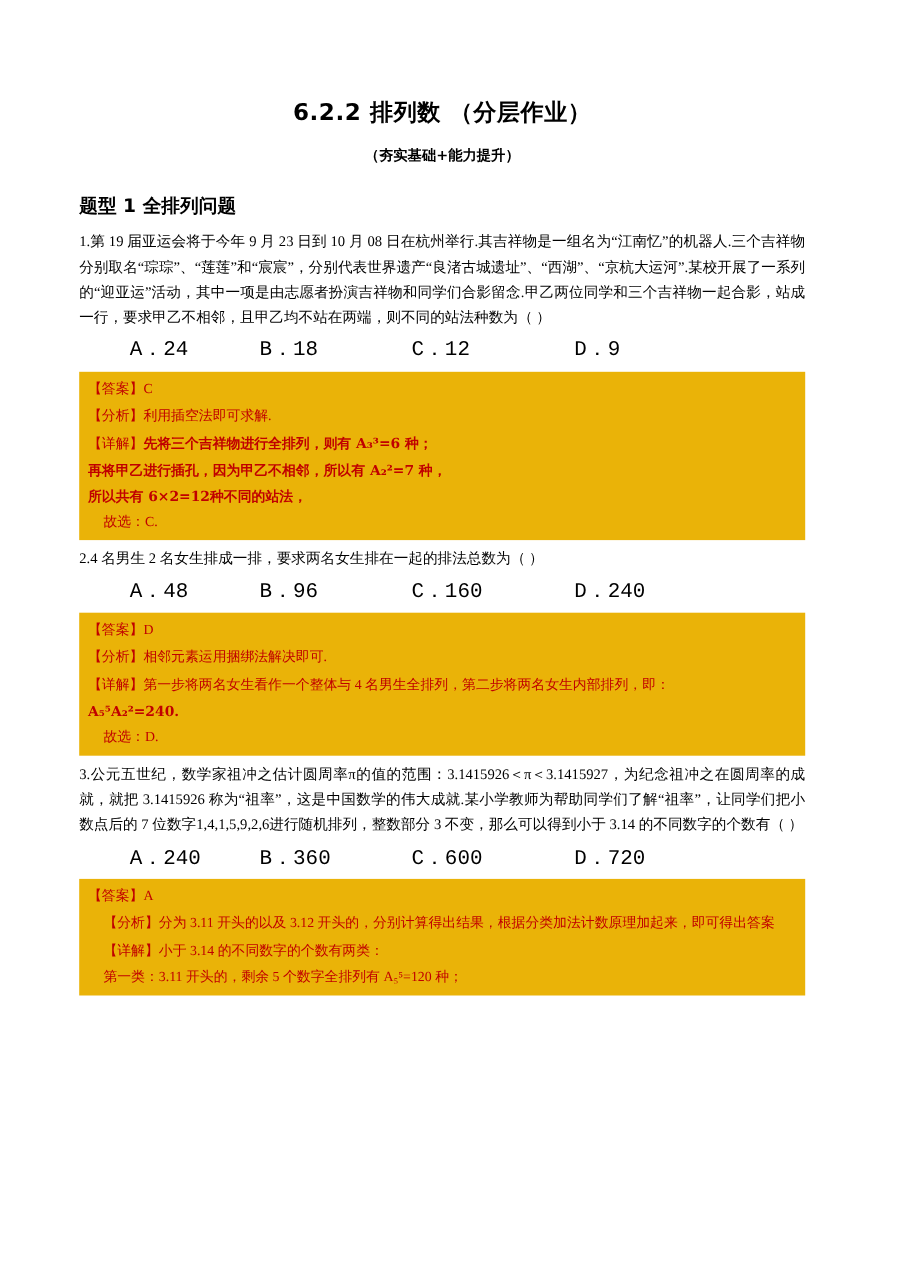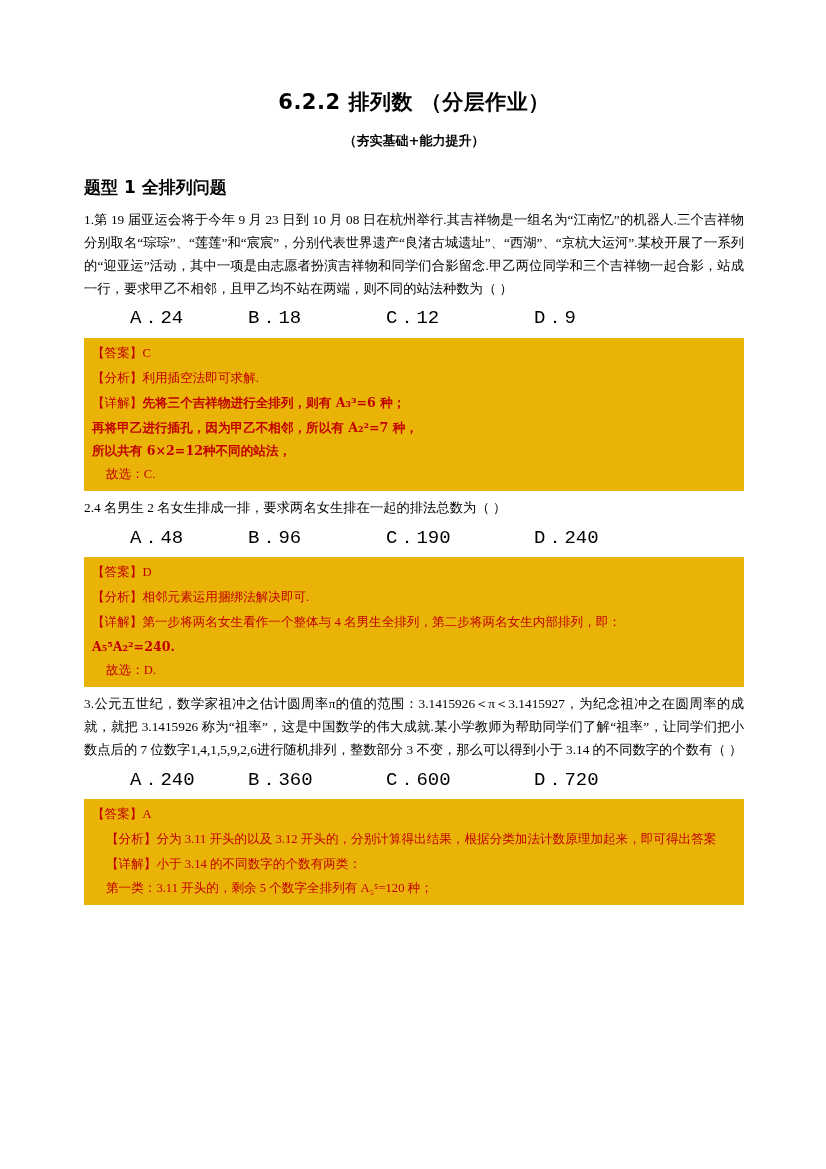--- a/index.html
+++ b/index.html
@@ -18,21 +18,21 @@
   .page {
     position: absolute;
     left: 0; top: 0;
     width: 826px;
     height: 1169px;
     padding: 0;
     box-sizing: border-box;
   }
   .content {
     position: absolute;
-    left: 84px;
+    left: 72px;
     top: 88px;
     width: 660px;
   }
   .doc-title {
     font-family: "DejaVu Sans", sans-serif;
     font-weight: bold;
     font-size: 21px;
     text-align: center;
     letter-spacing: 0.5px;
     margin: 0 0 16px 0;
@@ -123,21 +123,21 @@
         <p class="tight mathb">所以共有 6×2=12种不同的站法，</p>
         <p>故选：C.</p>
       </div>
     </div>
 
     <div>
       <p class="q-body no-indent">2.4 名男生 2 名女生排成一排，要求两名女生排在一起的排法总数为（   ）</p>
       <div class="options">
         <span class="opt opt-0">A．48</span>
         <span class="opt opt-1">B．96</span>
-        <span class="opt opt-2">C．190</span>
+        <span class="opt opt-2">C．160</span>
         <span class="opt opt-3">D．240</span>
       </div>
       <div class="ansbox">
         <p class="tight"><span class="lbl">【答案】</span><span>D</span></p>
         <p class="tight"><span class="lbl">【分析】</span><span>相邻元素运用捆绑法解决即可.</span></p>
         <p class="tight"><span class="lbl">【详解】</span><span>第一步将两名女生看作一个整体与 4 名男生全排列，第二步将两名女生内部排列，即：</span></p>
         <p class="tight mathb">A₅⁵A₂²=240.</p>
         <p>故选：D.</p>
       </div>
     </div>

